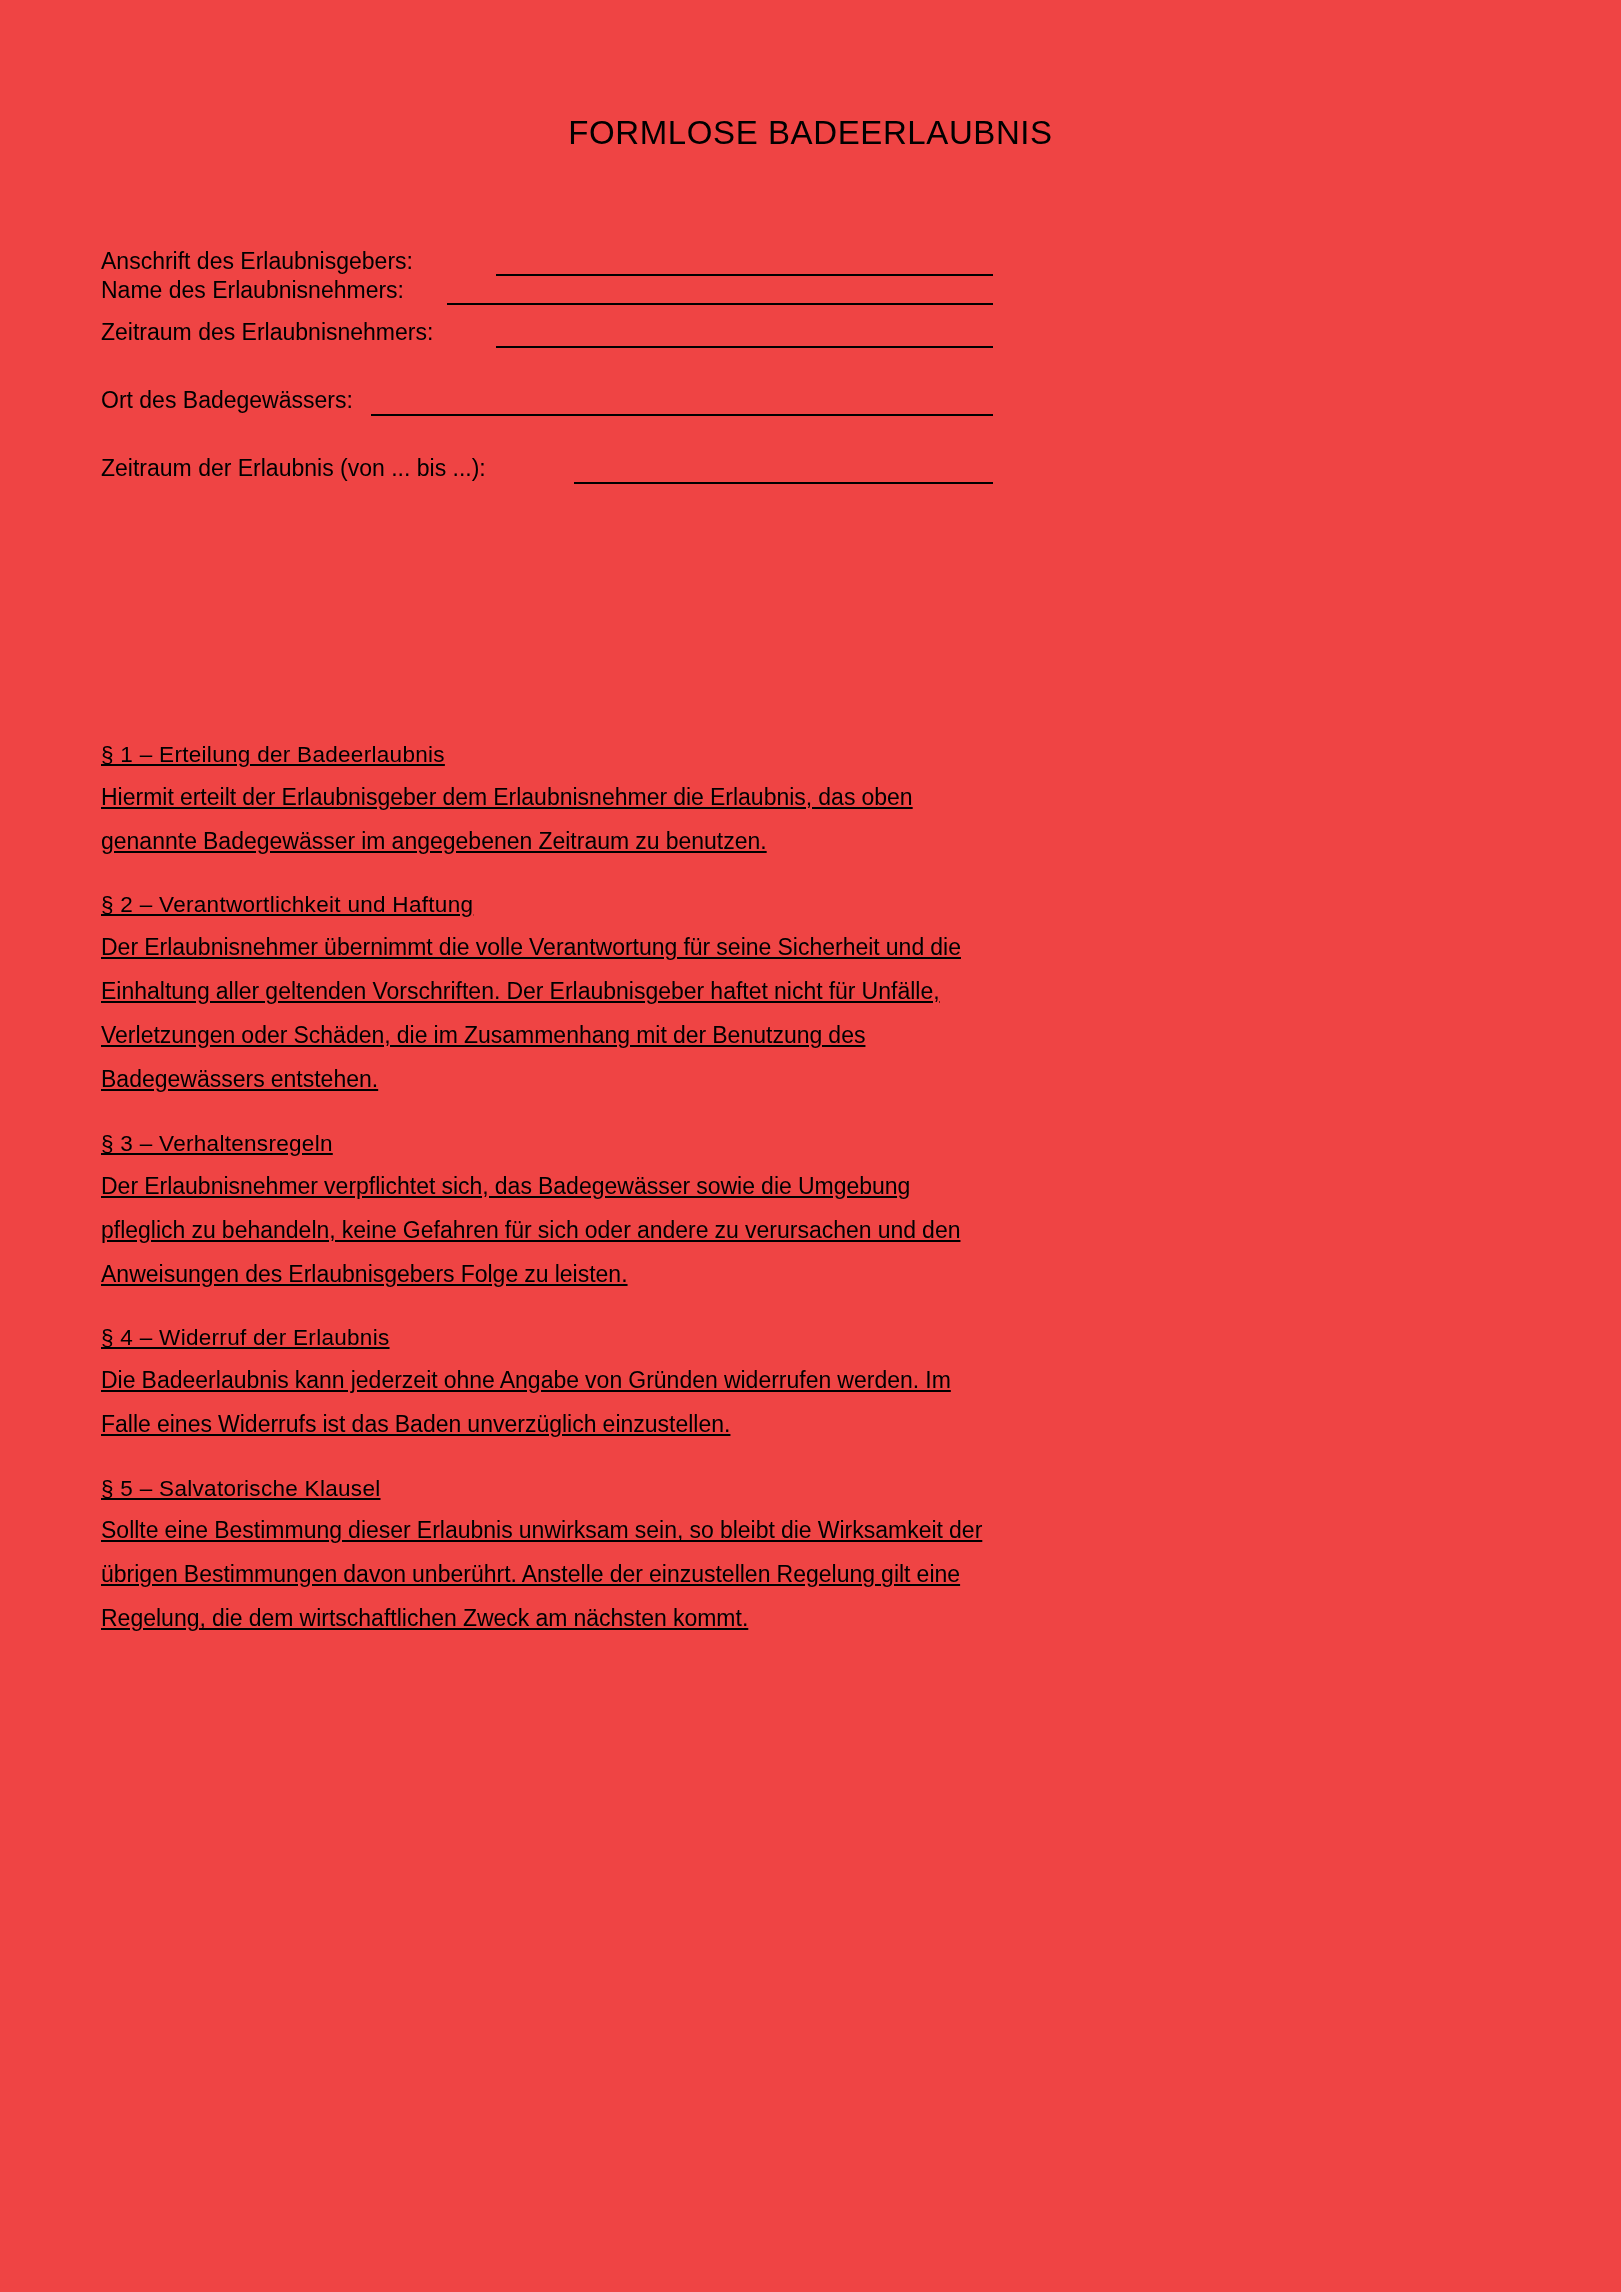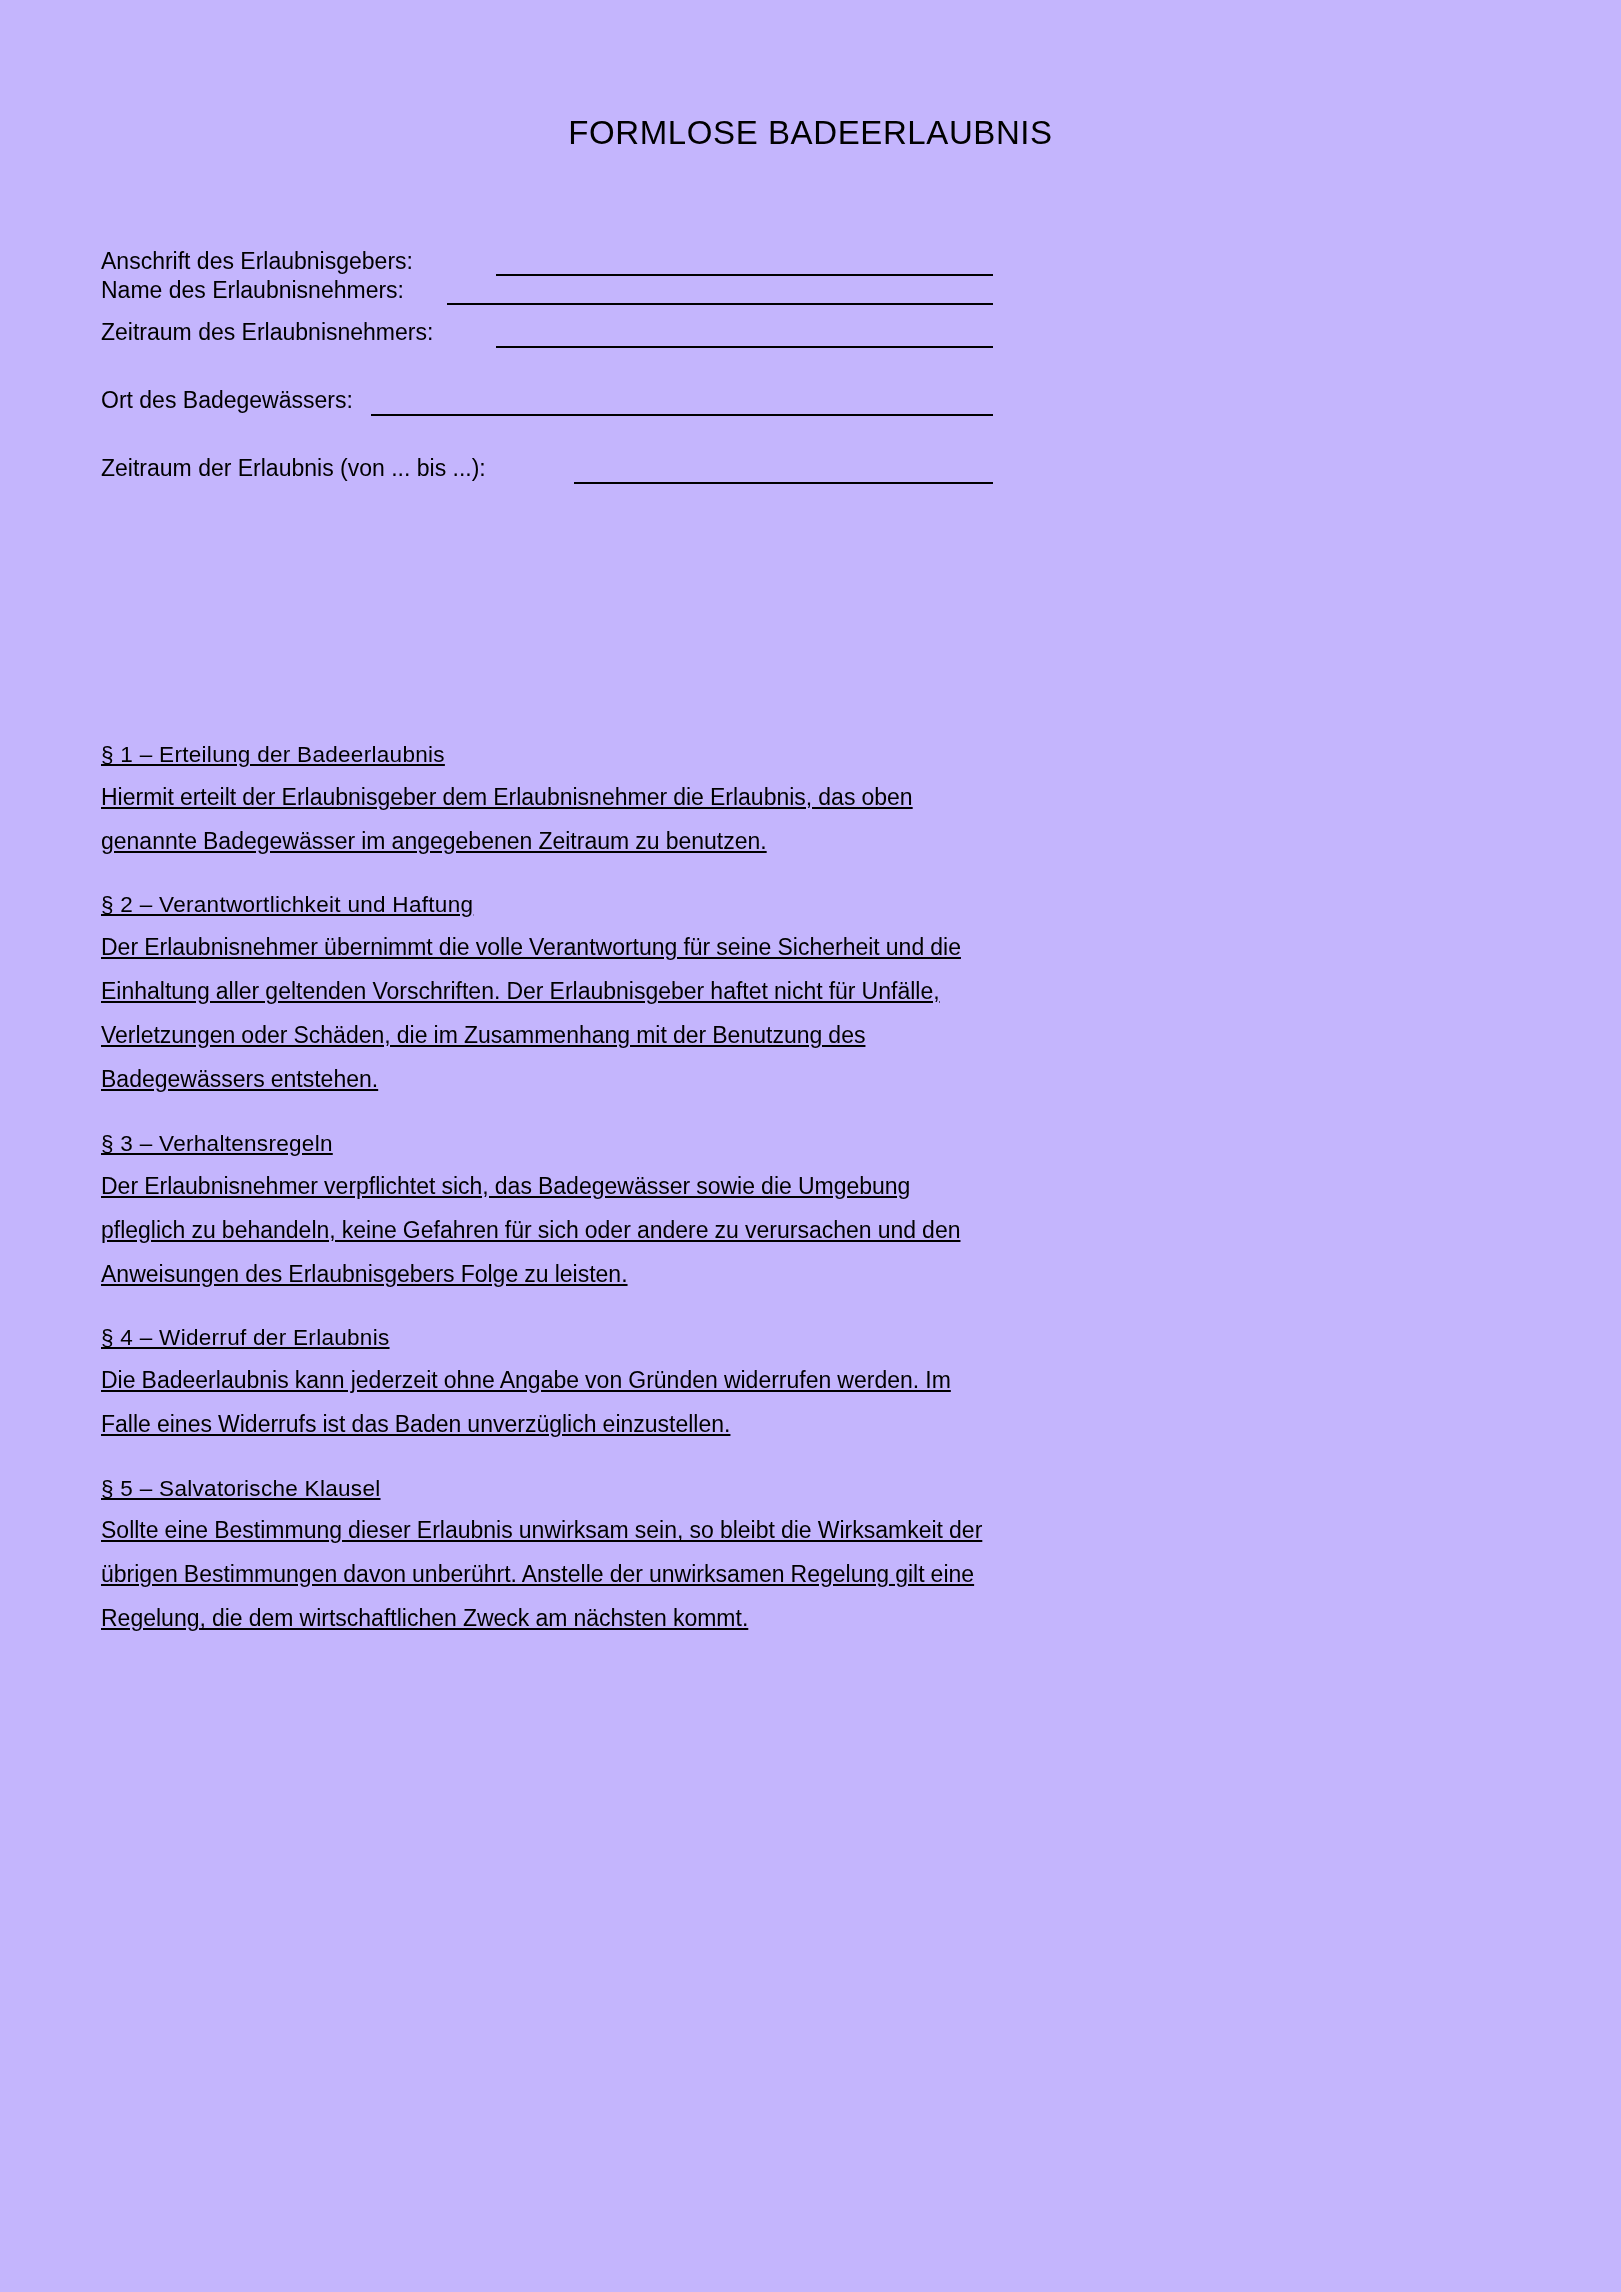--- a/index.html
+++ b/index.html
@@ -16,21 +16,21 @@
     color: #000000;
     -webkit-font-smoothing: antialiased;
   }
 
   .page {
     position: absolute;
     left: 0;
     top: 0;
     width: 1621px;
     height: 2293px;
-    background: #c4b5fd;
+    background: #ef4444;
   }
 
   
   .doc-title {
     position: absolute;
     left: 0;
     top: 116px;
     width: 1621px;
     text-align: center;
     font-family: "Liberation Sans", sans-serif;
@@ -144,18 +144,18 @@
       <div class="section">
         <div class="section-heading">§ 3 – Verhaltensregeln</div>
         <p class="section-body">Der Erlaubnisnehmer verpflichtet sich, das Badegewässer sowie die Umgebung pfleglich zu behandeln, keine Gefahren für sich oder andere zu verursachen und den Anweisungen des Erlaubnisgebers Folge zu leisten.</p>
       </div>
       <div class="section">
         <div class="section-heading">§ 4 – Widerruf der Erlaubnis</div>
         <p class="section-body">Die Badeerlaubnis kann jederzeit ohne Angabe von Gründen widerrufen werden. Im Falle eines Widerrufs ist das Baden unverzüglich einzustellen.</p>
       </div>
       <div class="section">
         <div class="section-heading">§ 5 – Salvatorische Klausel</div>
-        <p class="section-body">Sollte eine Bestimmung dieser Erlaubnis unwirksam sein, so bleibt die Wirksamkeit der übrigen Bestimmungen davon unberührt. Anstelle der unwirksamen Regelung gilt eine Regelung, die dem wirtschaftlichen Zweck am nächsten kommt.</p>
+        <p class="section-body">Sollte eine Bestimmung dieser Erlaubnis unwirksam sein, so bleibt die Wirksamkeit der übrigen Bestimmungen davon unberührt. Anstelle der einzustellen Regelung gilt eine Regelung, die dem wirtschaftlichen Zweck am nächsten kommt.</p>
       </div>
     </div>
 
 </div>
 
 
 </body></html>

